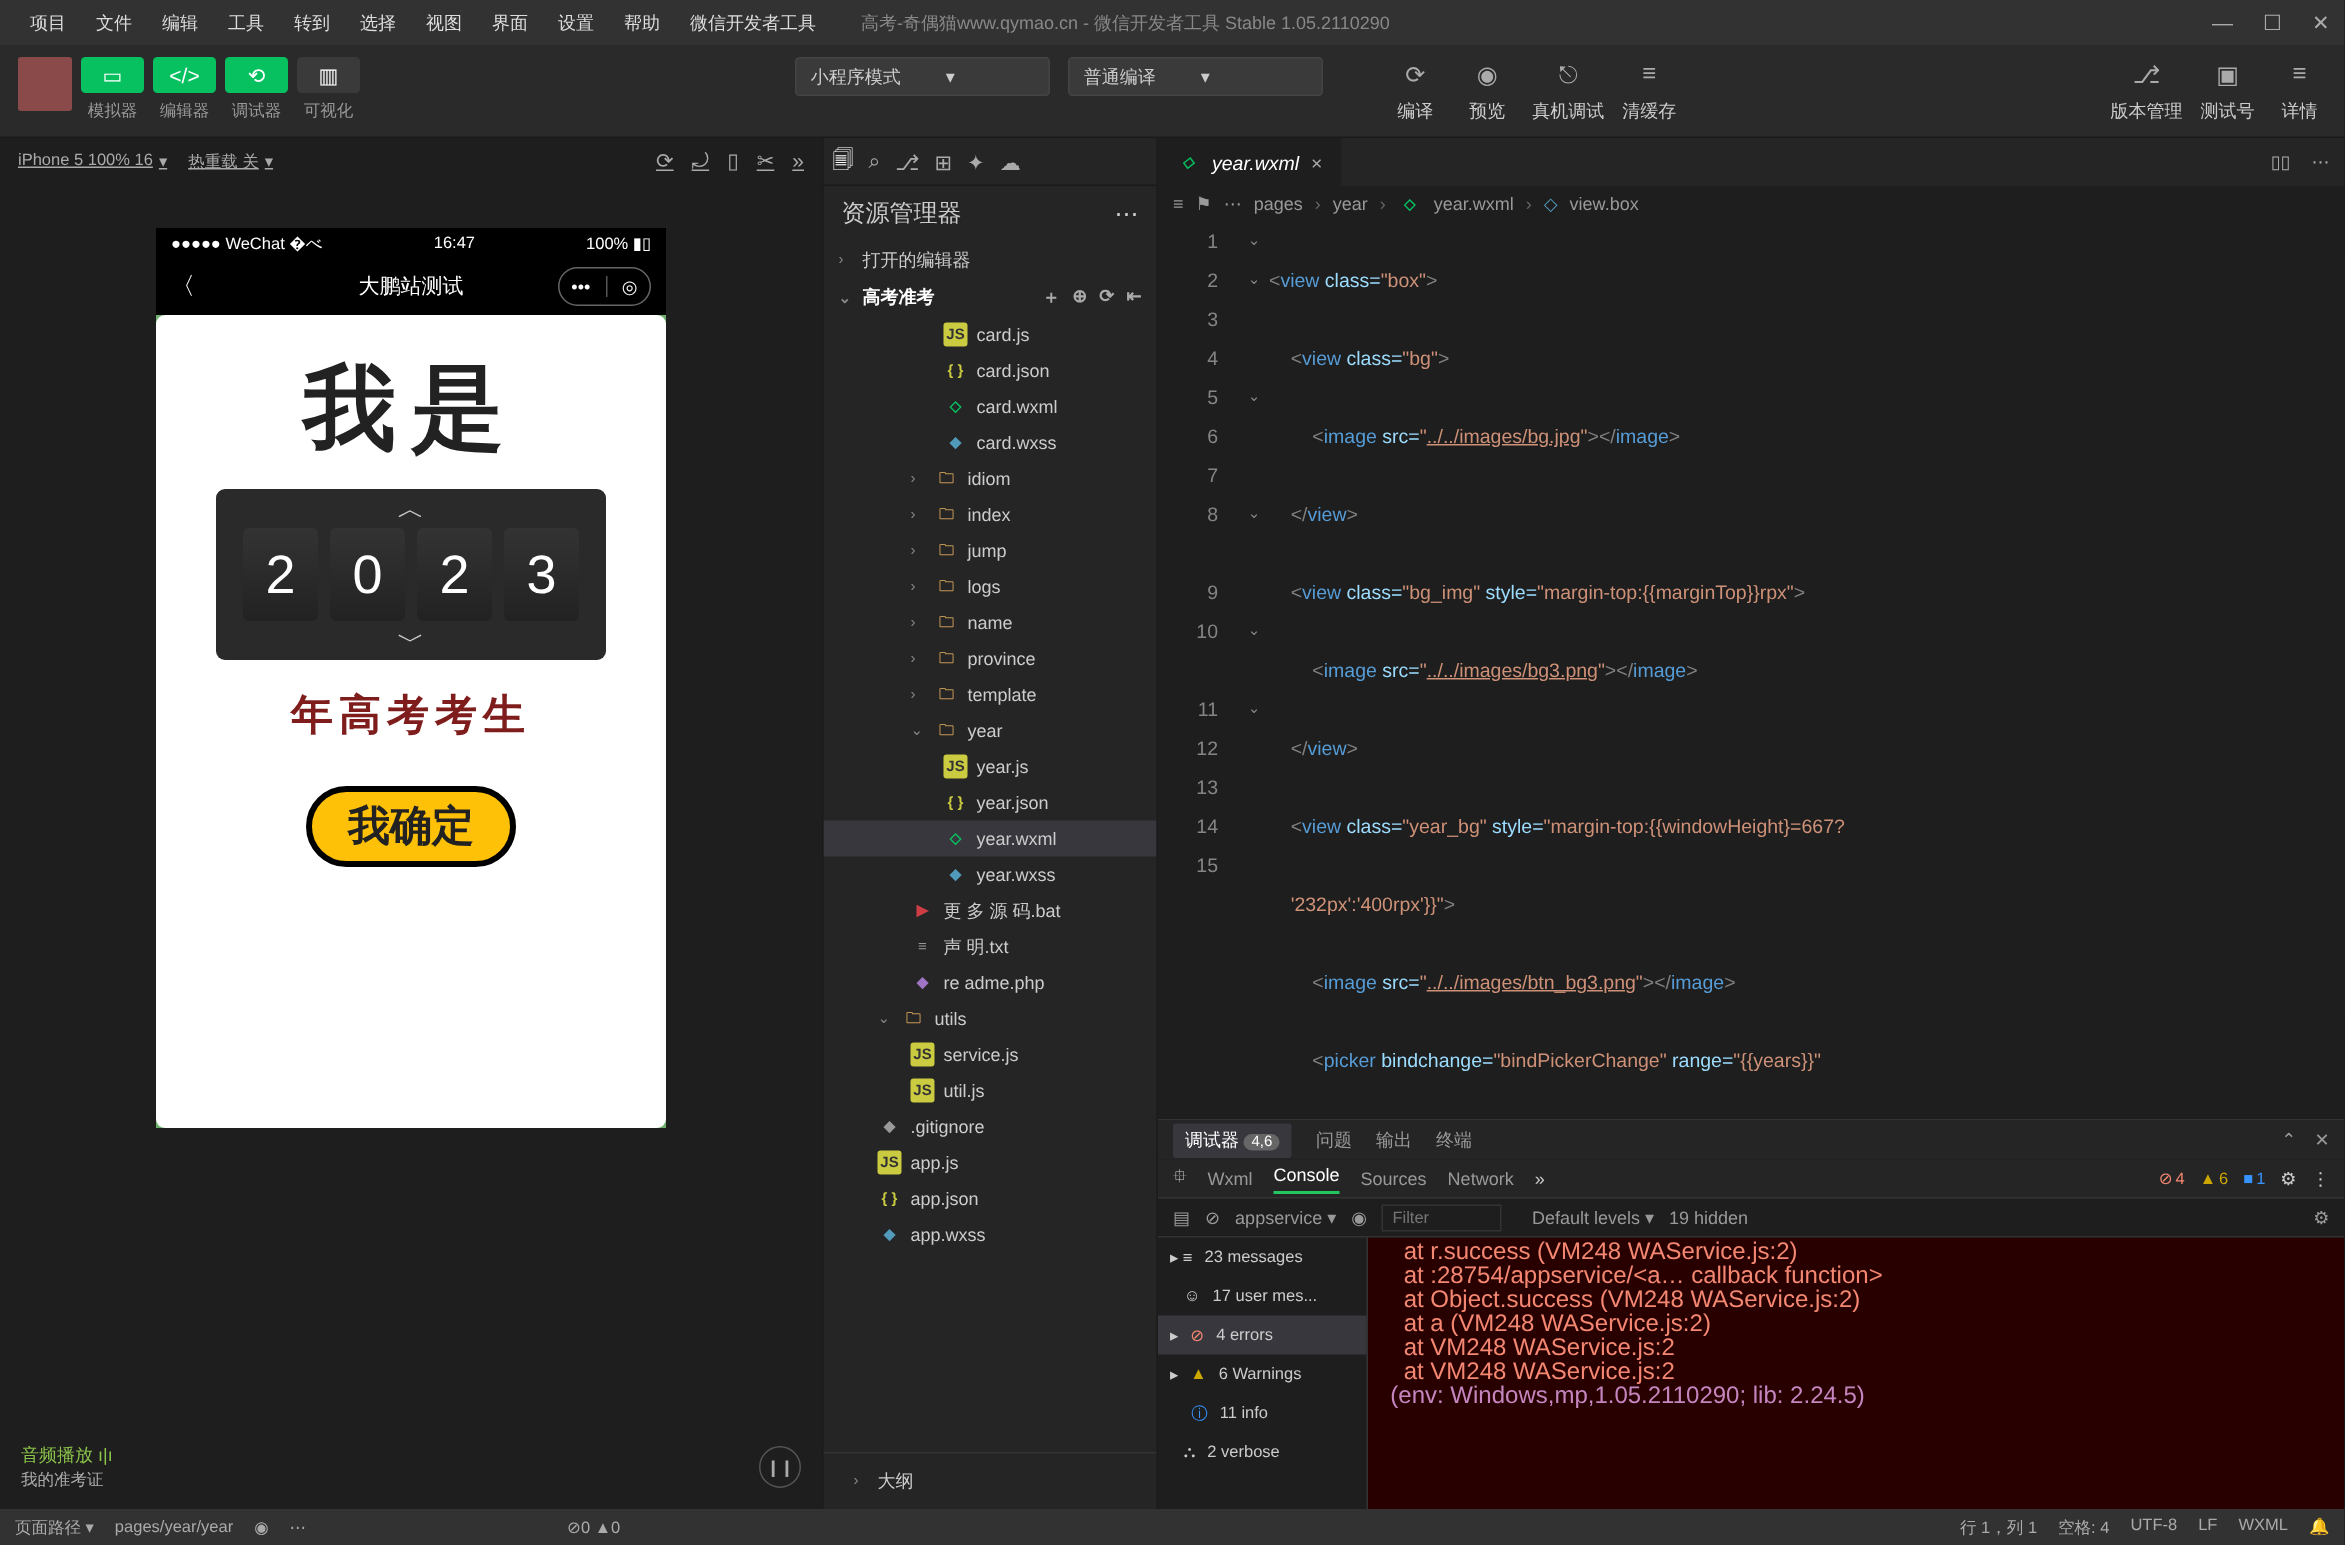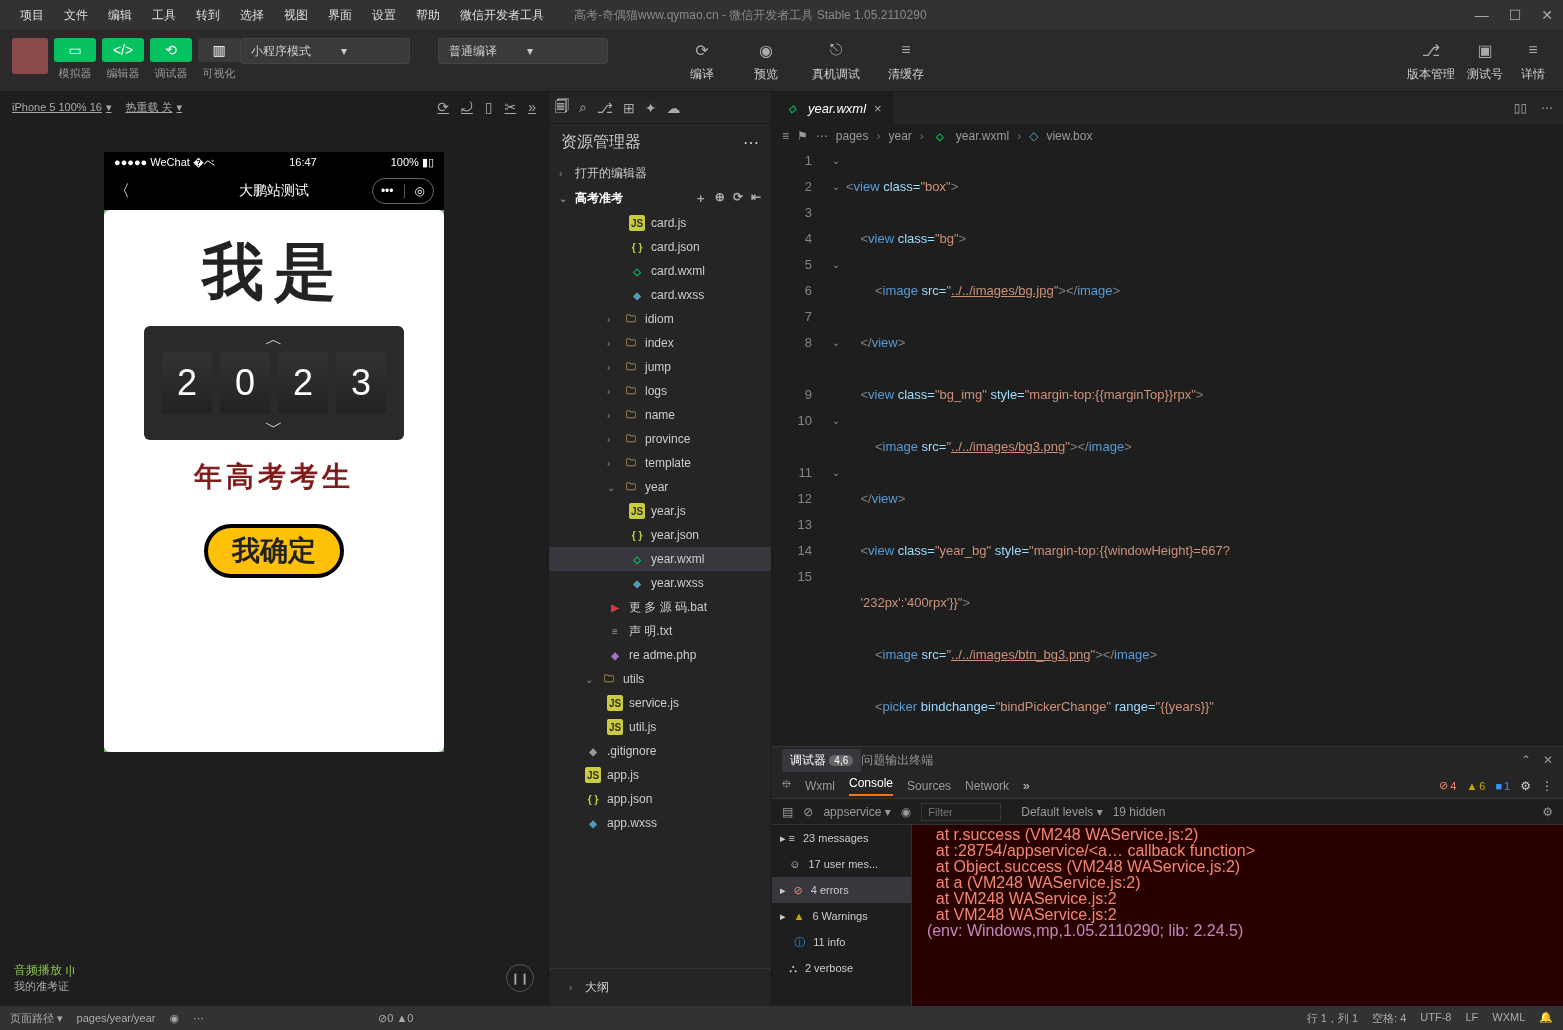--- a/index.html
+++ b/index.html
@@ -13,21 +13,21 @@
 .titlebar .win-controls { display: flex; gap: 20px; color: #aaa; font-size: 14px; }
 
 
 .toolbar { height: 62px; background: #2a2a2a; display: flex; align-items: flex-start; padding: 8px 12px; border-bottom: 1px solid #1a1a1a; }
 .toolbar-left { display: flex; gap: 6px; align-items: flex-start; }
 .avatar { width: 36px; height: 36px; background: #8a4a4a; border-radius: 2px; }
 .tgroup { display: flex; flex-direction: column; align-items: center; gap: 4px; }
 .tgroup .btn { width: 42px; height: 24px; background: #07c160; border-radius: 3px; display: flex; align-items: center; justify-content: center; color: #fff; font-size: 14px; }
 .tgroup .btn.gray { background: #3a3a3a; }
 .tgroup .lbl { font-size: 11px; color: #999; }
-.toolbar-mid { flex: 1; display: flex; gap: 28px; justify-content: flex-start; }
+.toolbar-mid { flex: 1; display: flex; gap: 12px; justify-content: center; }
 .dropdown { height: 26px; background: #3a3a3a; border: 1px solid #444; border-radius: 3px; padding: 0 10px; display: flex; align-items: center; color: #ccc; gap: 30px; }
 .icon-btn-col { display: flex; flex-direction: column; align-items: center; gap: 4px; }
 .icon-btn-col .ib { width: 36px; height: 24px; display: flex; align-items: center; justify-content: center; color: #aaa; font-size: 16px; }
 .toolbar-right { display: flex; gap: 12px; }
 
 
 .main { display: flex; height: calc(100% - 30px - 62px - 24px); }
 
 
 .sim-pane { width: 548px; background: #1e1e1e; display: flex; flex-direction: column; }
@@ -96,28 +96,28 @@
 .t-tag { color: #569cd6; }
 .t-attr { color: #9cdcfe; }
 .t-str { color: #ce9178; }
 .t-bind { color: #ce9178; text-decoration: underline; }
 .t-punc { color: #808080; }
 .fold-col { width: 20px; }
 .fold-col div { height: 26px; text-align: center; color: #888; font-size: 10px; }
 
 
 .debugger { height: 260px; border-top: 1px solid #333; display: flex; flex-direction: column; background: #1e1e1e; }
-.dbg-tabs { height: 26px; display: flex; align-items: center; padding: 0 10px; background: #252526; font-size: 12px; }
+.dbg-tabs { height: 26px; display: flex; align-items: center; padding: 0 10px; gap: 16px; background: #252526; font-size: 12px; }
 .dbg-tabs .t { color: #999; cursor: pointer; }
 .dbg-tabs .t.active { color: #fff; background: #37373d; padding: 3px 8px; border-radius: 2px; }
 .dbg-tabs .badge { background: #666; color: #fff; padding: 0 5px; border-radius: 8px; font-size: 10px; }
 .dbg-tabs .acts { margin-left: auto; display: flex; gap: 12px; color: #999; }
 .dbg-sub { height: 26px; display: flex; align-items: center; padding: 0 10px; gap: 14px; border-bottom: 1px solid #333; font-size: 12px; background: #252526; }
 .dbg-sub .t2 { color: #999; cursor: pointer; }
-.dbg-sub .t2.active { color: #fff; border-bottom: 2px solid #f97316; padding-bottom: 4px; }
+.dbg-sub .t2.active { color: #fff; border-bottom: 2px solid #22c55e; padding-bottom: 4px; }
 .dbg-sub .right { margin-left: auto; display: flex; gap: 10px; align-items: center; }
 .dbg-sub .cnt { display: inline-flex; align-items: center; gap: 2px; font-size: 11px; }
 .dbg-sub .cnt.err { color: #f48771; }
 .dbg-sub .cnt.warn { color: #cca700; }
 .dbg-sub .cnt.info { color: #3794ff; }
 .dbg-filter { height: 26px; display: flex; align-items: center; padding: 0 10px; gap: 10px; border-bottom: 1px solid #333; font-size: 12px; color: #999; }
 .dbg-filter input { background: #1e1e1e; border: 1px solid #333; color: #ccc; padding: 2px 6px; width: 80px; font-size: 11px; }
 .dbg-body { flex: 1; display: flex; overflow: hidden; }
 .dbg-sidebar { width: 140px; border-right: 1px solid #333; }
 .dbg-sidebar .row { height: 26px; display: flex; align-items: center; padding: 0 8px; gap: 8px; font-size: 11px; color: #ccc; }

